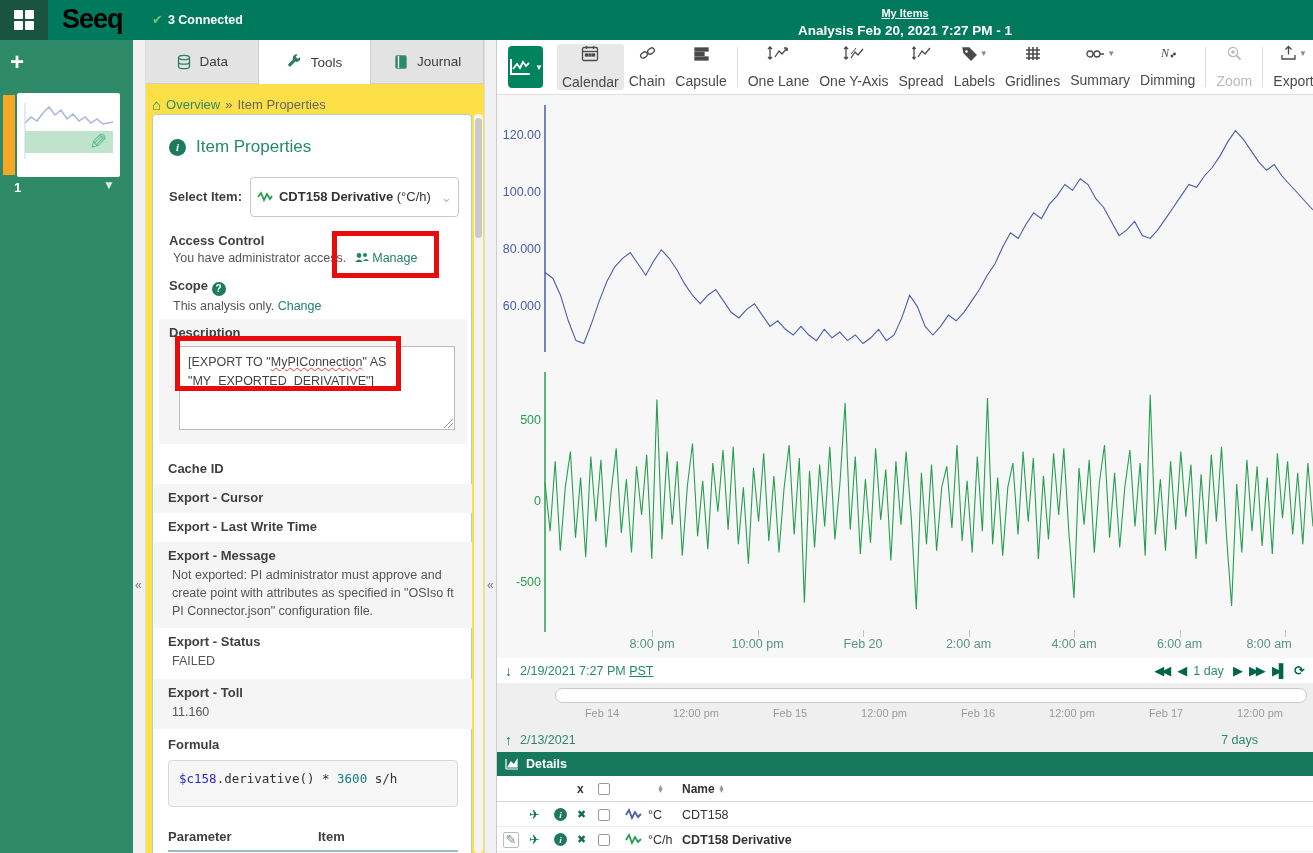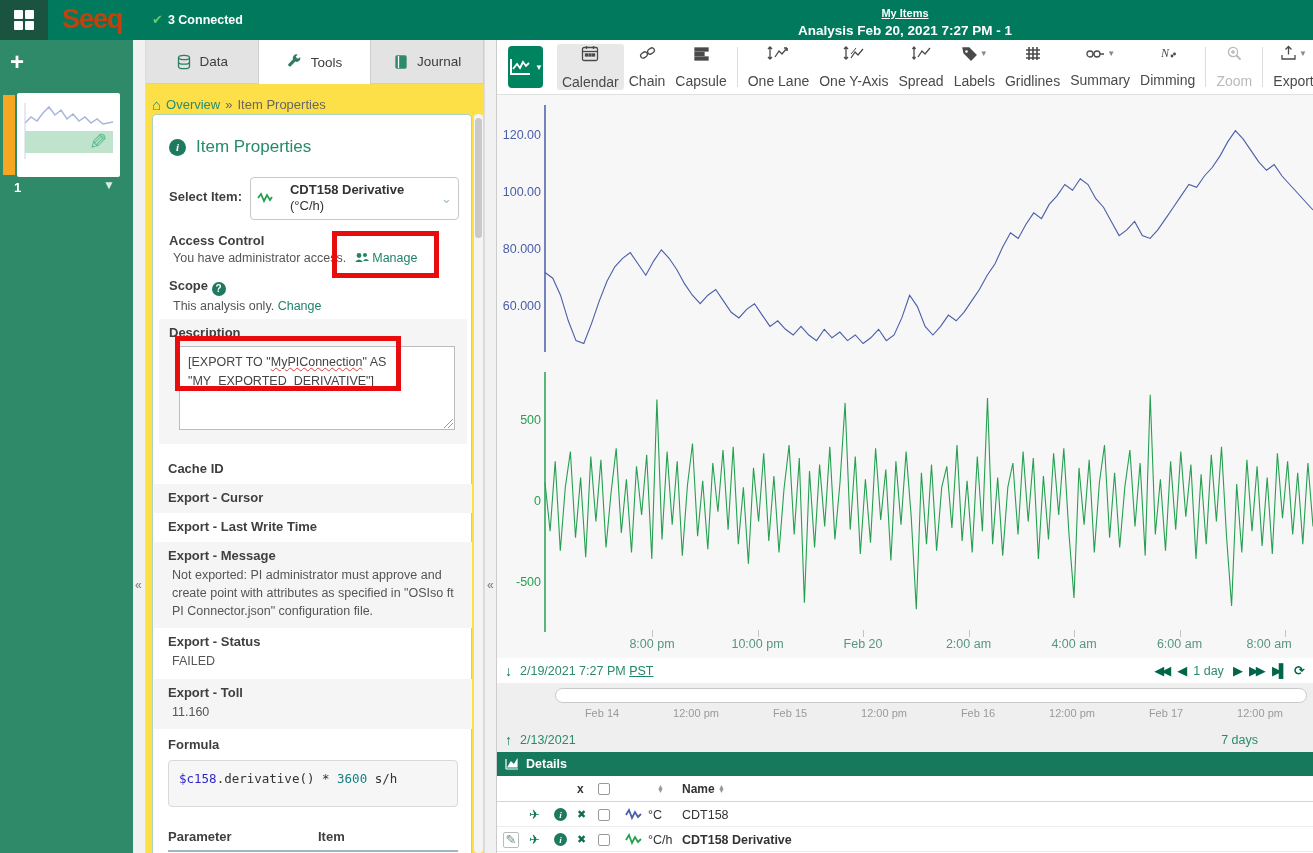--- a/index.html
+++ b/index.html
@@ -6,21 +6,21 @@
   html,body { width:1313px; height:853px; overflow:hidden; background:#fff;
     font-family:"Liberation Sans","DejaVu Sans",sans-serif; }
   #stage { position:relative; width:1313px; height:853px; background:#fff; overflow:hidden; }
   .abs { position:absolute; }
 
   
   #topbar { left:0; top:0; width:1313px; height:40px; background:#00795c; }
   #apps-btn { left:0; top:0; width:48px; height:40px; background:#1a5440; display:flex; align-items:center; justify-content:center; cursor:pointer; }
   .grid-ic { display:grid; grid-template-columns:9px 9px; grid-template-rows:9px 9px; gap:2px; }
   .grid-ic span { background:#fff; border-radius:1px; }
-  #logo { left:62px; top:4px; color:#c2410c; font-size:27px; font-weight:bold; letter-spacing:-1px; }
+  #logo { left:62px; top:4px; color:#000000; font-size:27px; font-weight:bold; letter-spacing:-1px; }
   #connected { left:152px; top:12px; color:#fff; font-size:12.5px; font-weight:bold; display:flex; gap:5px; align-items:center; }
   #connected .chk { color:#6cc96c; font-size:13px; }
   #topcenter { left:497px; top:3px; width:816px; text-align:center; color:#fff; }
   #my-items { font-size:11px; font-weight:bold; text-decoration:underline; cursor:pointer; }
   #analysis-title { font-size:13.5px; font-weight:bold; margin-top:2px; }
 
   
   #sidebar { left:0; top:40px; width:133px; height:813px; background:#2f8a69; }
   #add-ws { left:10px; top:50px; color:#fff; font-size:24px; font-weight:bold; cursor:pointer; line-height:1; }
   #ws-orange { left:3px; top:95px; width:12px; height:80px; background:#f5a623; }
@@ -43,21 +43,21 @@
   #breadcrumb .home { color:#2f8a69; font-size:15px; }
   #breadcrumb .bclink { color:#2b8a6e; cursor:pointer; }
   #card { position:absolute; left:6px; top:74px; width:320px; height:790px; border:1px solid #abd3c3; border-radius:4px; background:#fff; }
   #panel-scroll { position:absolute; left:328px; top:74px; width:9px; height:739px; background:#f4f4f4; border-radius:4px; }
   #panel-thumb { position:absolute; left:1px; top:4px; width:7px; height:120px; background:#c9c9c9; border-radius:4px; }
 
   #ip-head { position:absolute; left:16px; top:22px; display:flex; gap:10px; align-items:center; color:#268a6d; font-size:17px; }
   .info-circle { display:inline-flex; width:17px; height:17px; border-radius:50%; background:#1d7a5e; color:#fff; font-size:11px; font-weight:bold; align-items:center; justify-content:center; font-family:"Liberation Serif",serif; font-style:italic; }
   #select-row { position:absolute; left:16px; top:62px; width:290px; display:flex; align-items:flex-start; gap:8px; }
   #select-label { font-size:13px; font-weight:bold; color:#3f3f3f; padding-top:12px; white-space:nowrap; }
-  #item-select { flex:1; border:1px solid #c9c9c9; border-radius:4px; min-height:40px; display:flex; align-items:center; padding:4px 6px; gap:17px; cursor:pointer; background:#fff; }
+  #item-select { flex:1; border:1px solid #c9c9c9; border-radius:4px; min-height:40px; display:flex; align-items:center; padding:4px 6px; gap:6px; cursor:pointer; background:#fff; }
   #item-select .sig { flex:0 0 auto; }
   #item-select .itxt { font-size:13px; color:#333; line-height:1.25; }
   #item-select .itxt b { font-weight:bold; }
   #item-select .chev { color:#9bbfae; font-size:13px; margin-left:auto; }
 
   .sec-label { font-size:13px; font-weight:bold; color:#3f3f3f; }
   .sec-text { font-size:12.5px; color:#555; }
   .glink { color:#1f8468; cursor:pointer; }
   #access-sec { position:absolute; left:16px; top:118px; width:292px; }
   #scope-sec { position:absolute; left:16px; top:163px; width:292px; }

